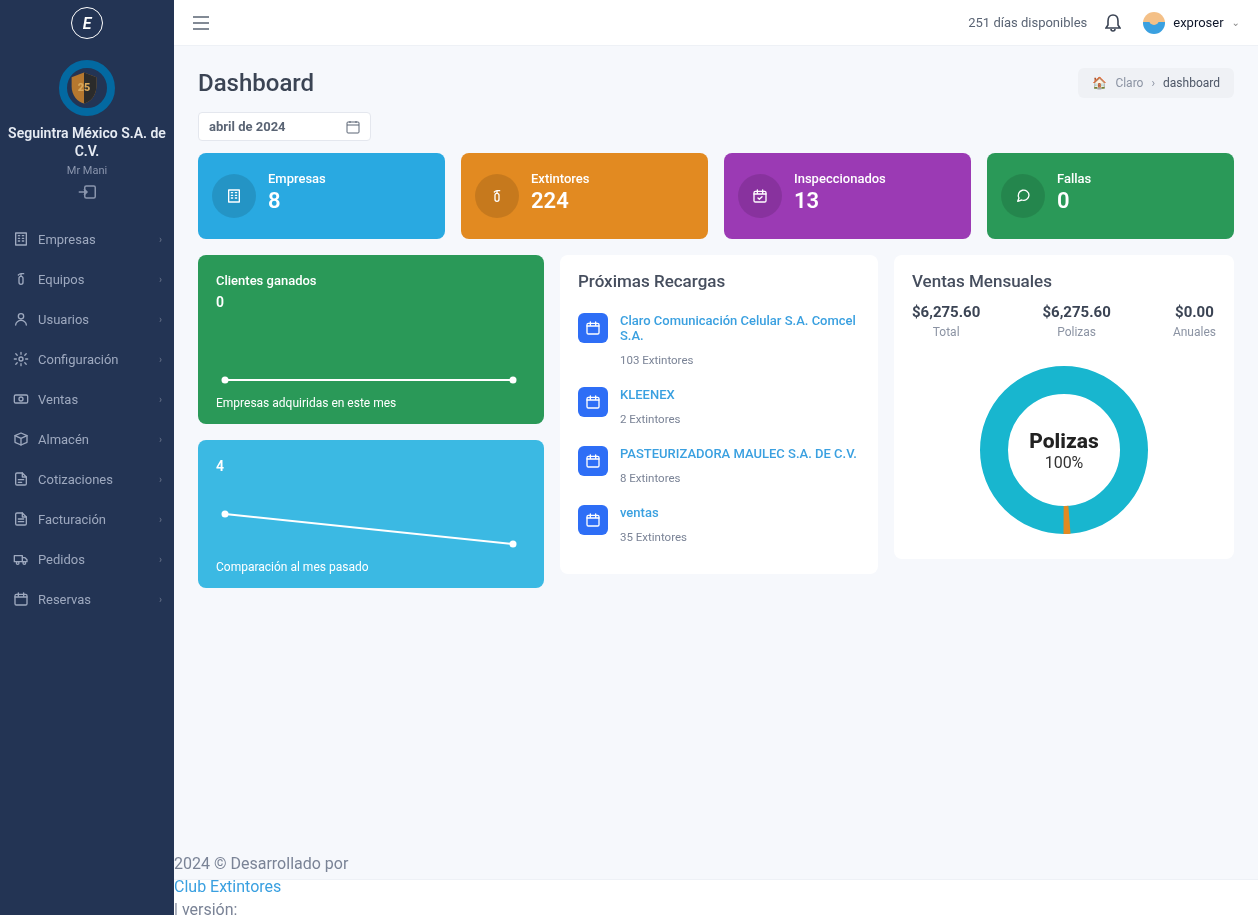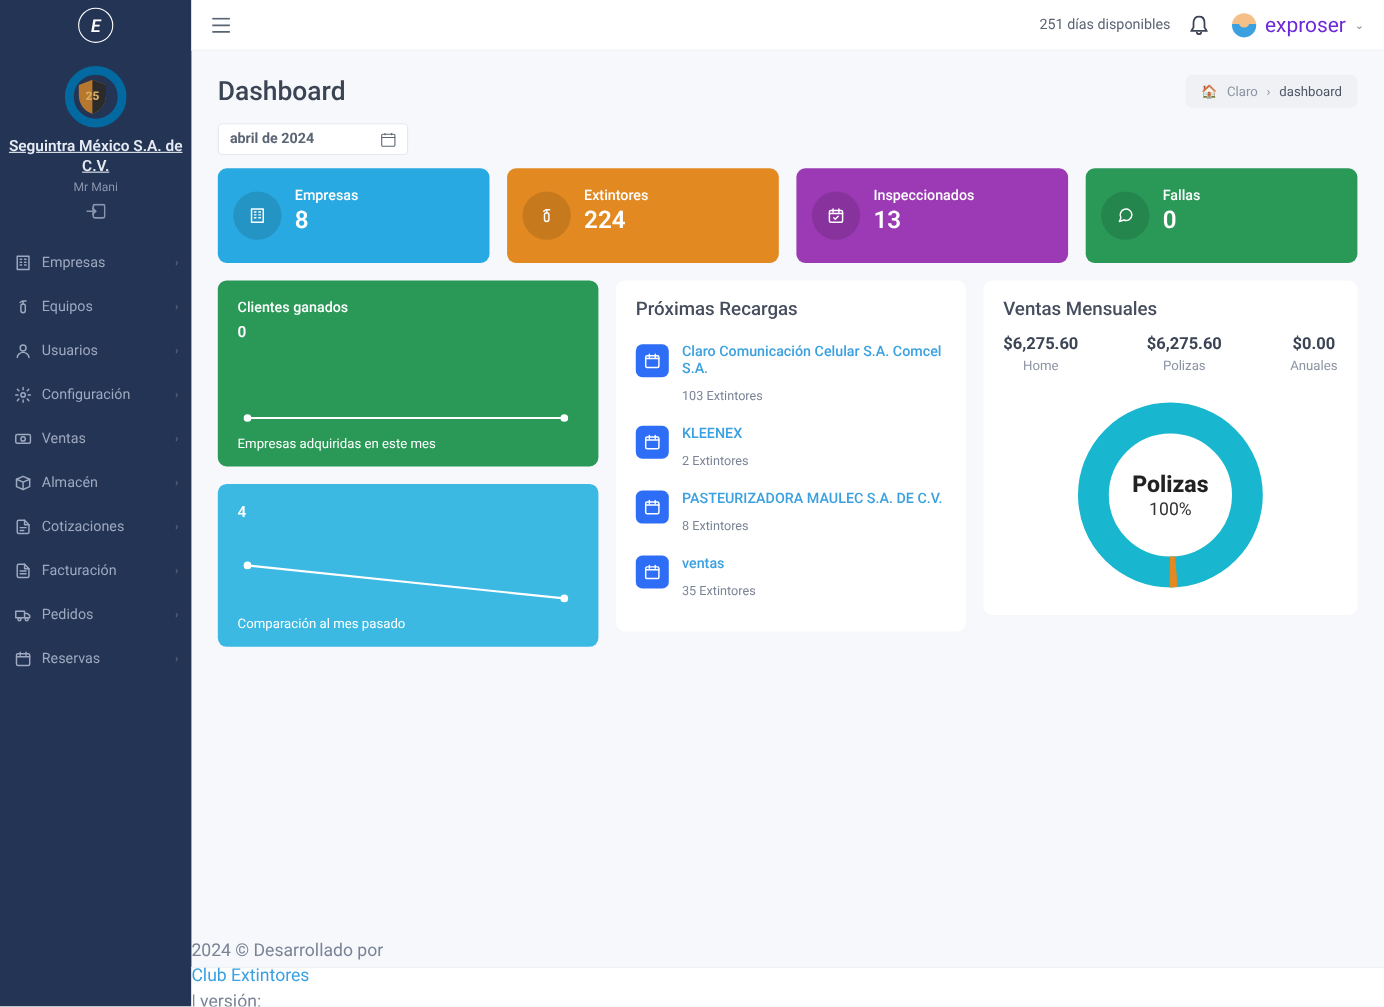--- a/index.html
+++ b/index.html
@@ -7,41 +7,41 @@
     .app { display:flex; min-height:100vh; }
 
     
     .sidebar { width:174px; background:#233454; color:#cfd6e4; display:flex; flex-direction:column; }
     .sb-logo { display:flex; align-items:center; justify-content:center; height:46px; }
     .sb-logo-mark { width:32px; height:32px; border:1.5px solid #fff; border-radius:50%; display:flex; align-items:center; justify-content:center; font-size:16px; color:#fff; font-style:italic; font-weight:600; position:relative; }
     .sb-logo-mark::after { content:""; position:absolute; bottom:-6px; font-size:5px; letter-spacing:0.5px; }
     .sb-profile { display:flex; flex-direction:column; align-items:center; padding:14px 8px 12px; text-align:center; }
     .sb-shield { width:56px; height:56px; border:8px solid #0369a1; border-radius:50%; display:flex; align-items:center; justify-content:flex-start; margin-bottom:8px; }
     .sb-shield svg { width:34px; height:34px; }
-    .sb-company { color:#e6ebf3; font-size:14px; font-weight:600; line-height:1.3; margin-bottom:4px;text-decoration:underline; }
+    .sb-company { color:#e6ebf3; font-size:14px; font-weight:600; line-height:1.3; margin-bottom:4px; }
     .sb-user { color:#8a95ad; font-size:11px; margin-bottom:8px; }
     .sb-enter { color:#8a95ad; }
     .sb-nav { list-style:none; padding:8px 0; }
     .sb-item { display:flex; align-items:center; padding:12px 12px; color:#9ea9bf; font-size:13px; cursor:pointer; }
     .sb-item .i { width:18px; display:flex; justify-content:center; margin-right:8px; }
     .sb-item .chev { margin-left:auto; font-size:10px; color:#6a758d; }
 
     
     .main { flex:1; display:flex; flex-direction:column; }
 
     
     .topbar { height:46px; background:#fff; display:flex; align-items:center; padding:0 18px; border-bottom:1px solid #eef1f6; }
     .hamb { cursor:pointer; color:#596473; }
     .tb-spacer { flex:1; }
     .tb-days { color:#5a6474; font-size:13px; margin-right:18px; }
     .tb-bell { color:#3b4454; margin-right:22px; cursor:pointer; }
     .tb-user { display:flex; align-items:center; gap:8px; cursor:pointer; }
     .tb-avatar { width:22px; height:22px; border-radius:50%; background:linear-gradient(#f4c087 45%,#3aa0e0 45%); position:relative; }
     .tb-avatar::before{content:"";position:absolute;top:3px;left:6px;width:10px;height:10px;border-radius:50%;background:#f4c087;}
-    .tb-uname { color:#6d28d9; font-size:19px; }
+    .tb-uname { color:#0f172a; font-size:13px; }
     .tb-chev { color:#888; font-size:10px; }
 
     
     .content { flex:1; padding:22px 24px 60px; }
     .page-head { display:flex; align-items:center; margin-bottom:14px; }
     .page-title { font-size:24px; font-weight:500; color:#3b4454; }
     .crumbs { margin-left:auto; background:#eff1f5; border-radius:6px; padding:8px 14px; display:flex; align-items:center; gap:8px; font-size:12px; color:#8b93a3; }
     .crumbs .cur { color:#4d5666; }
 
     .date-pick { display:inline-flex; align-items:center; gap:60px; background:#fff; border:1px solid #e4e7ee; border-radius:4px; padding:6px 10px; margin-bottom:12px; color:#5a6474; font-size:13px;font-weight:bold; }
@@ -389,21 +389,21 @@
                 </div>
               </li>
             </ul>
         </div>
 
         <div class="card">
           <div class="card-title">Ventas Mensuales</div>
           <div class="vm-head">
               <div class="vm-col">
                 <div class="vm-amt">$6,275.60</div>
-    <div class="vm-lbl">Home</div>
+    <div class="vm-lbl">Total</div>
               </div>
               <div class="vm-col">
                 <div class="vm-amt">$6,275.60</div>
     <div class="vm-lbl">Polizas</div>
               </div>
               <div class="vm-col">
                 <div class="vm-amt">$0.00</div>
     <div class="vm-lbl">Anuales</div>
               </div>
             </div>

